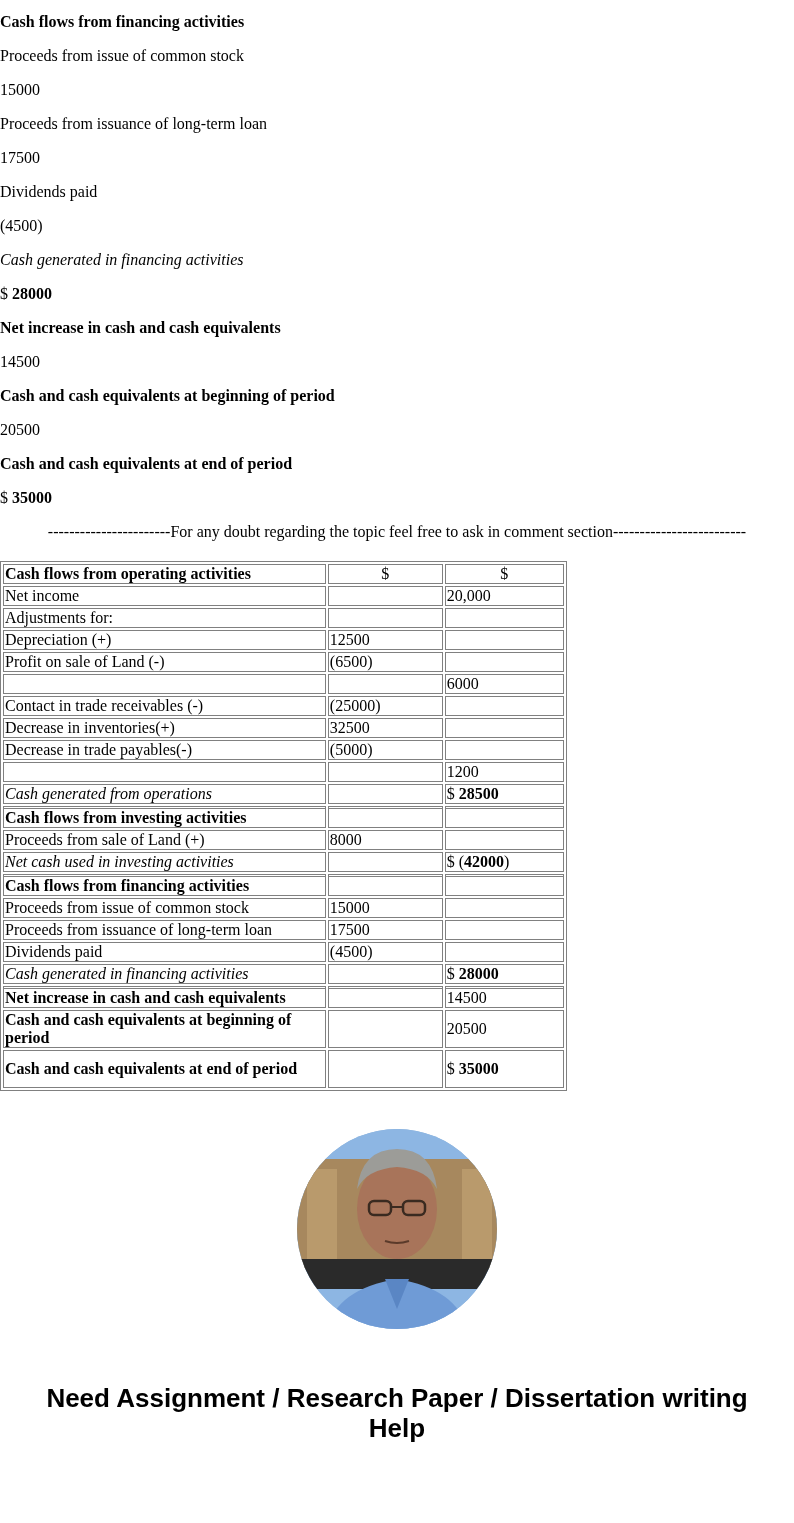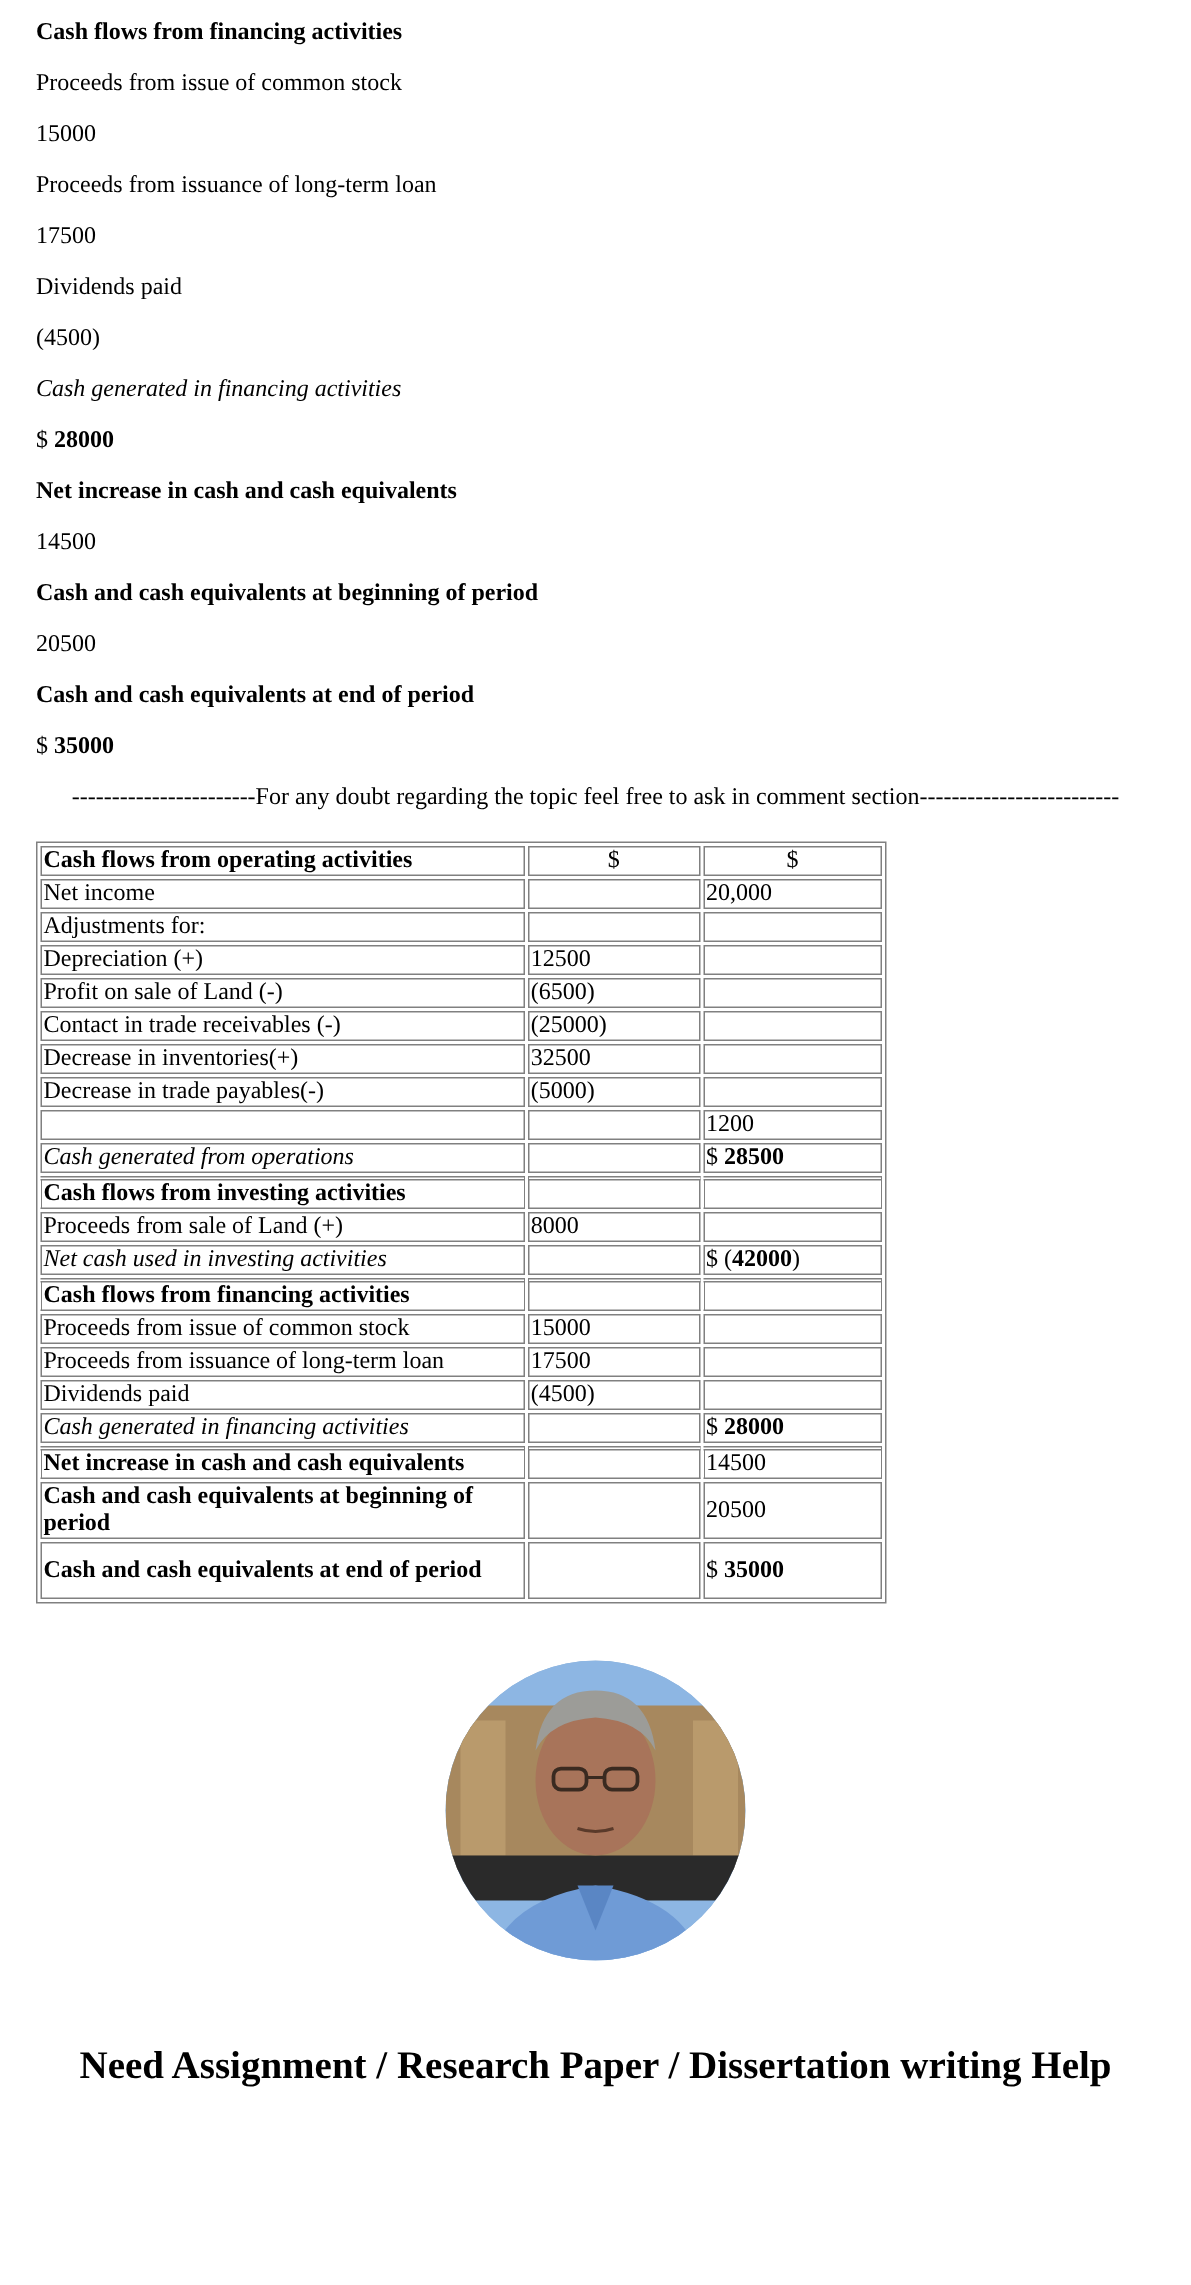--- a/index.html
+++ b/index.html
@@ -3,21 +3,21 @@
 <meta charset="utf-8">
 <style>
   html, body { margin: 0; padding: 0; background: #ffffff; }
   body {
     width: 794px;
     font-family: "Liberation Serif", serif;
     font-size: 16px;
     color: #000;
     line-height: 18px;
   }
-  .page { padding: 0 24px; }
+  .page { padding: 0 0; }
   p { margin: 16px 0; line-height: 18px; }
   p.first { margin-top: 13px; }
   .b { font-weight: bold; }
   .i { font-style: italic; }
   .note { text-align: center; margin: 14px 0 20px 0; white-space: nowrap; }
 
   table.cf {
     border: 1px solid #808080;
     border-collapse: separate;
     border-spacing: 2px;
@@ -41,21 +41,21 @@
   .avatar-wrap { text-align: center; margin-top: 38px; }
   .avatar {
     display: inline-block;
     width: 200px; height: 200px;
     border-radius: 50%;
     overflow: hidden;
     position: relative;
     background: #8fb3d9;
   }
   .footer {
-    font-family: Liberation Serif, serif;
+    font-family: Liberation Sans, sans-serif;
     font-weight: bold;
     font-size: 26px;
     line-height: 30px;
     text-align: center;
     margin-top: 50px;
     padding: 0 20px;
   }
 </style>
 </head>
 <body>
@@ -99,20 +99,25 @@
         </tr>
       <tr>
           <td>Depreciation (+)</td>
           <td>12500</td>
           <td></td>
         </tr>
       <tr>
           <td>Profit on sale of Land (-)</td>
           <td>(6500)</td>
           <td></td>
+        </tr>
+      <tr>
+          <td></td>
+          <td></td>
+          <td>6000</td>
         </tr>
       <tr>
           <td>Contact in trade receivables (-)</td>
           <td>(25000)</td>
           <td></td>
         </tr>
       <tr>
           <td>Decrease in inventories(+)</td>
           <td>32500</td>
           <td></td>

